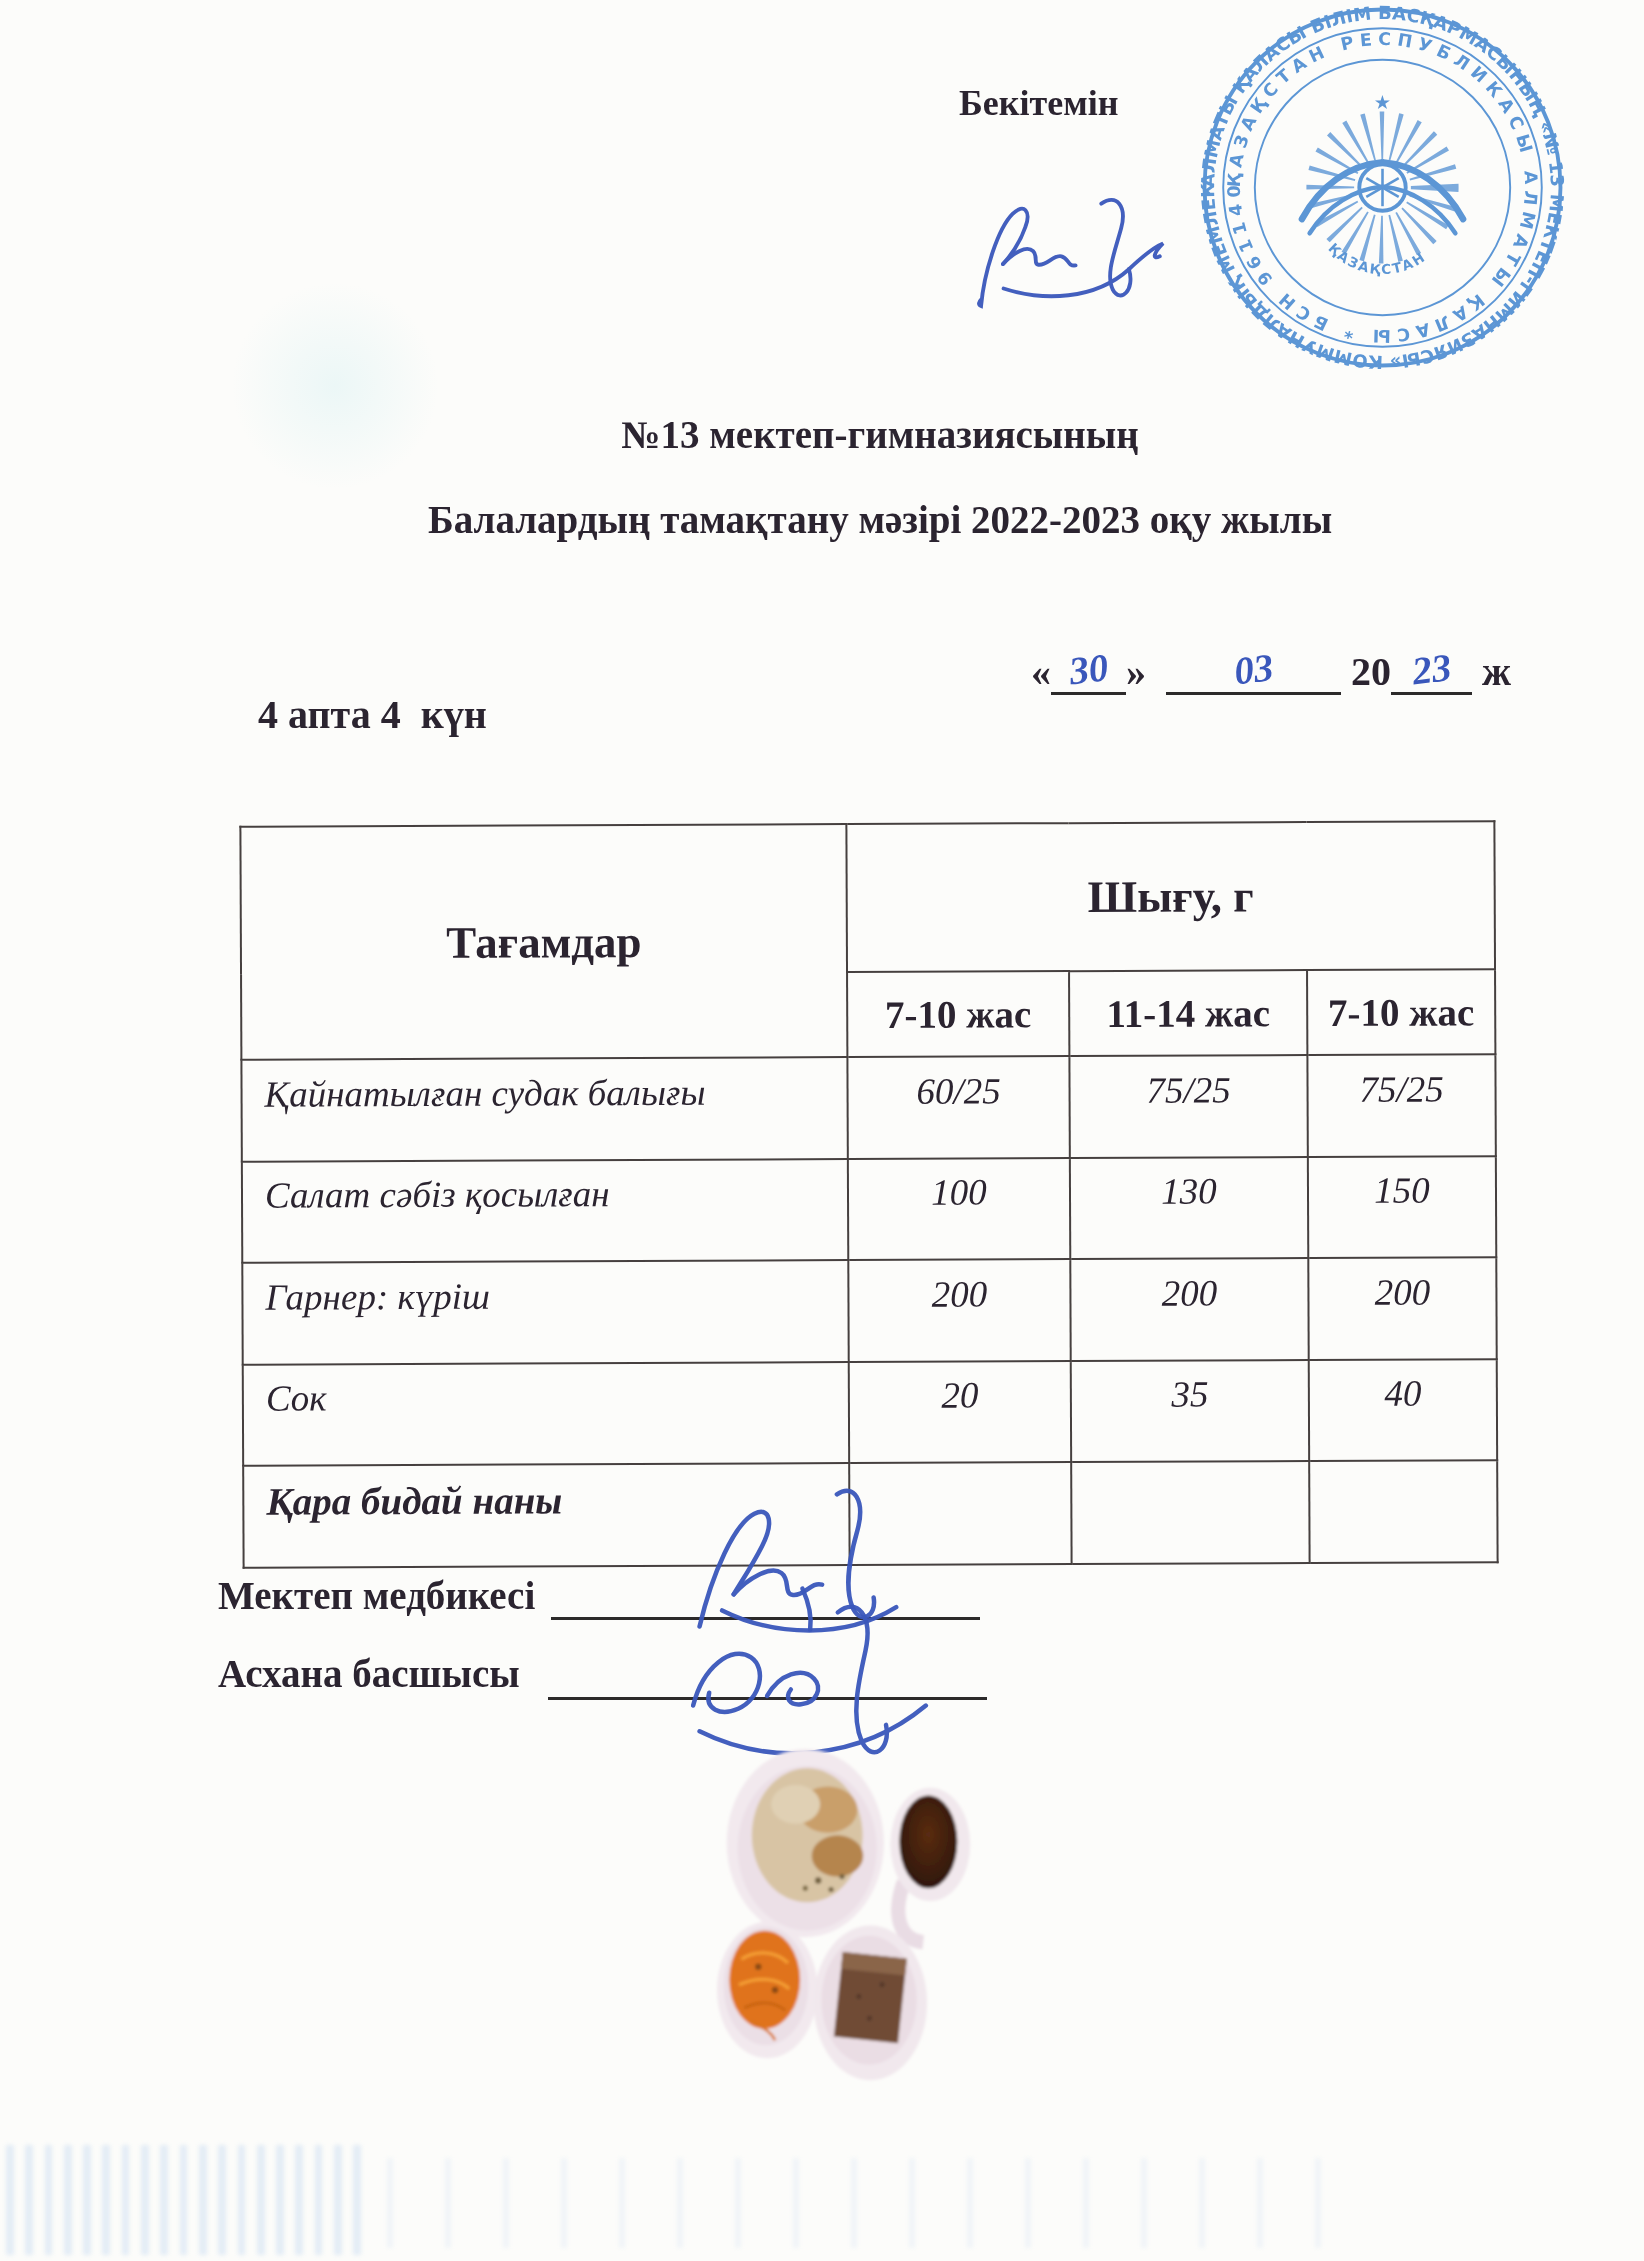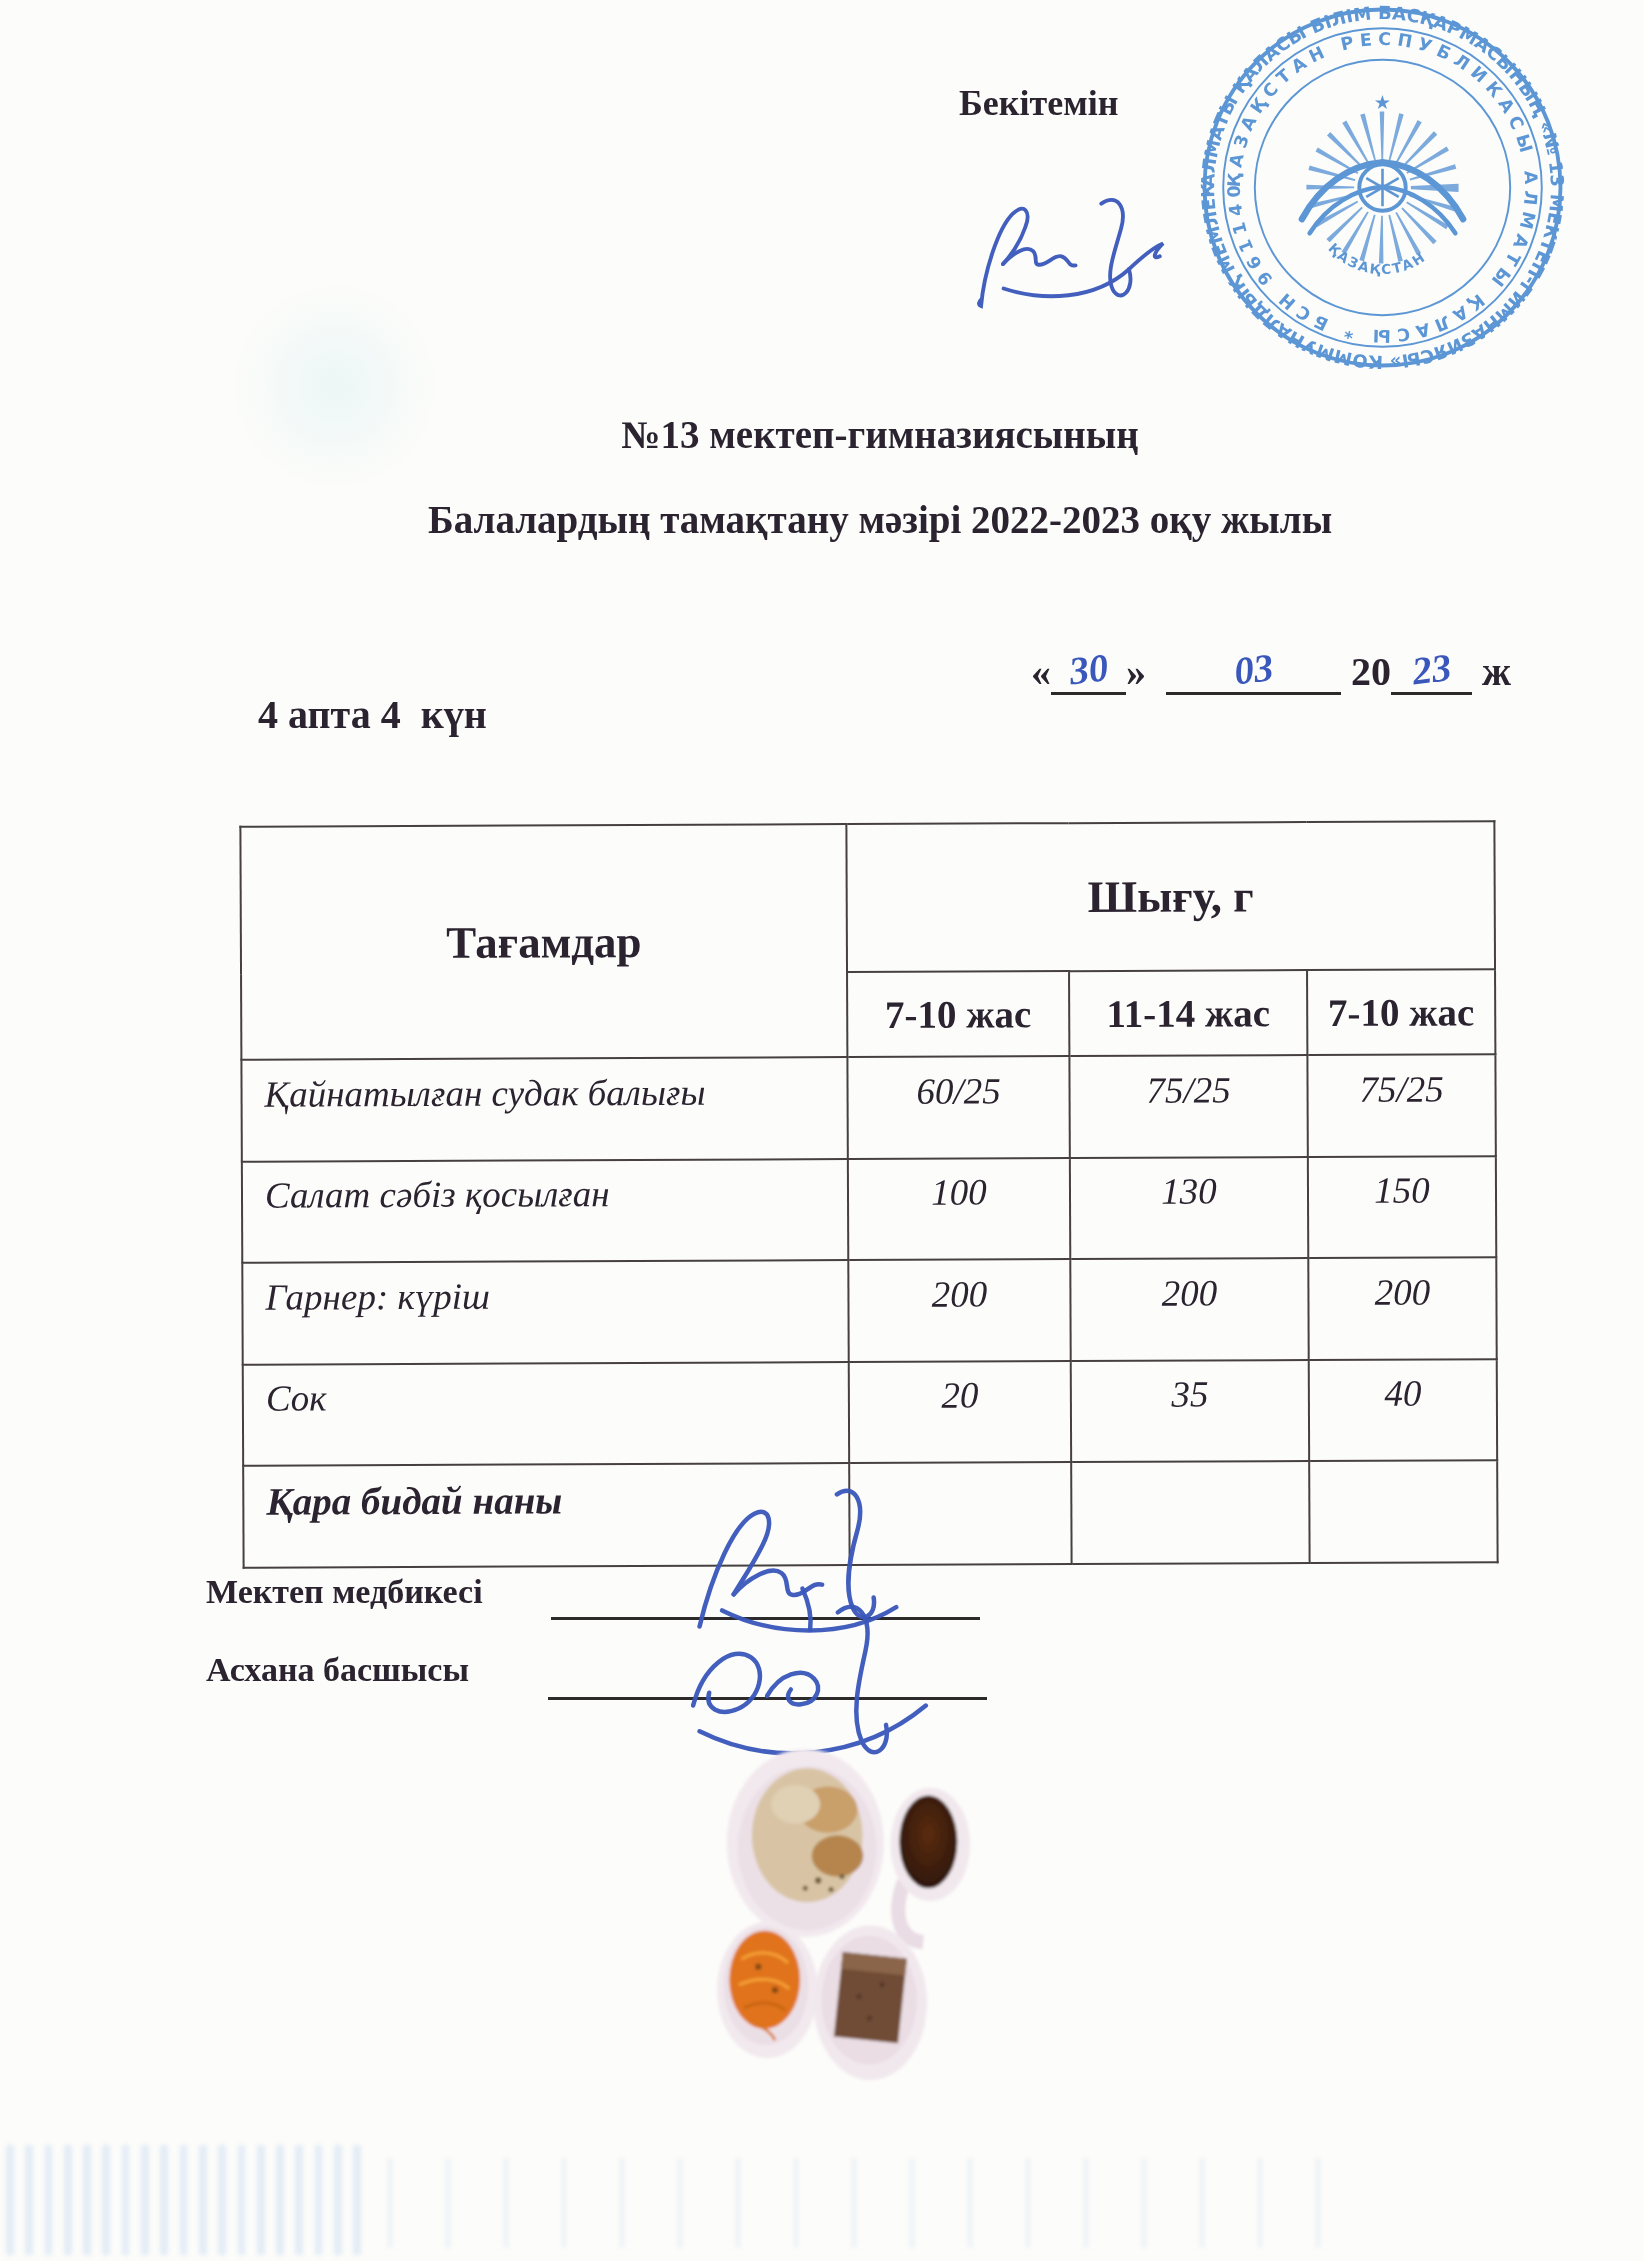--- a/index.html
+++ b/index.html
@@ -76,21 +76,21 @@
   .menu th{font-weight:bold;}
   .th-dish,.th-out{font-size:45px;}
   .th-age{font-size:39px;height:81px;}
   .row-out{height:148px;}
   .menu tbody td{height:87px;vertical-align:top;font-style:italic;font-size:37px;padding-top:11.6px;}
   .menu td.dish{text-align:left;padding-left:22px;}
   .menu td.val{text-align:center;}
   .menu tr.last td.dish{font-weight:bold;font-size:39px;}
 
   
-  .sig-label{position:absolute;left:206px;font-weight:bold;font-size:34px;white-space:nowrap;}
+  .sig-label{position:absolute;left:218px;font-weight:bold;font-size:39px;white-space:nowrap;}
   .lbl-nurse{top:1573px;}
   .lbl-canteen{top:1651px;}
   .uline{position:absolute;border-bottom:3.2px solid #2c2a2a;}
   .uline-nurse{left:551px;top:1577px;width:429px;height:40px;}
   .uline-canteen{left:548px;top:1657px;width:439px;height:40px;}
   .sig-nurse{position:absolute;left:664px;top:1475px;width:271px;height:187px;}
   .sig-canteen{position:absolute;left:648px;top:1577px;width:305px;height:216px;}
 
   
   .photo{position:absolute;left:699px;top:1727px;width:335px;height:361px;}

